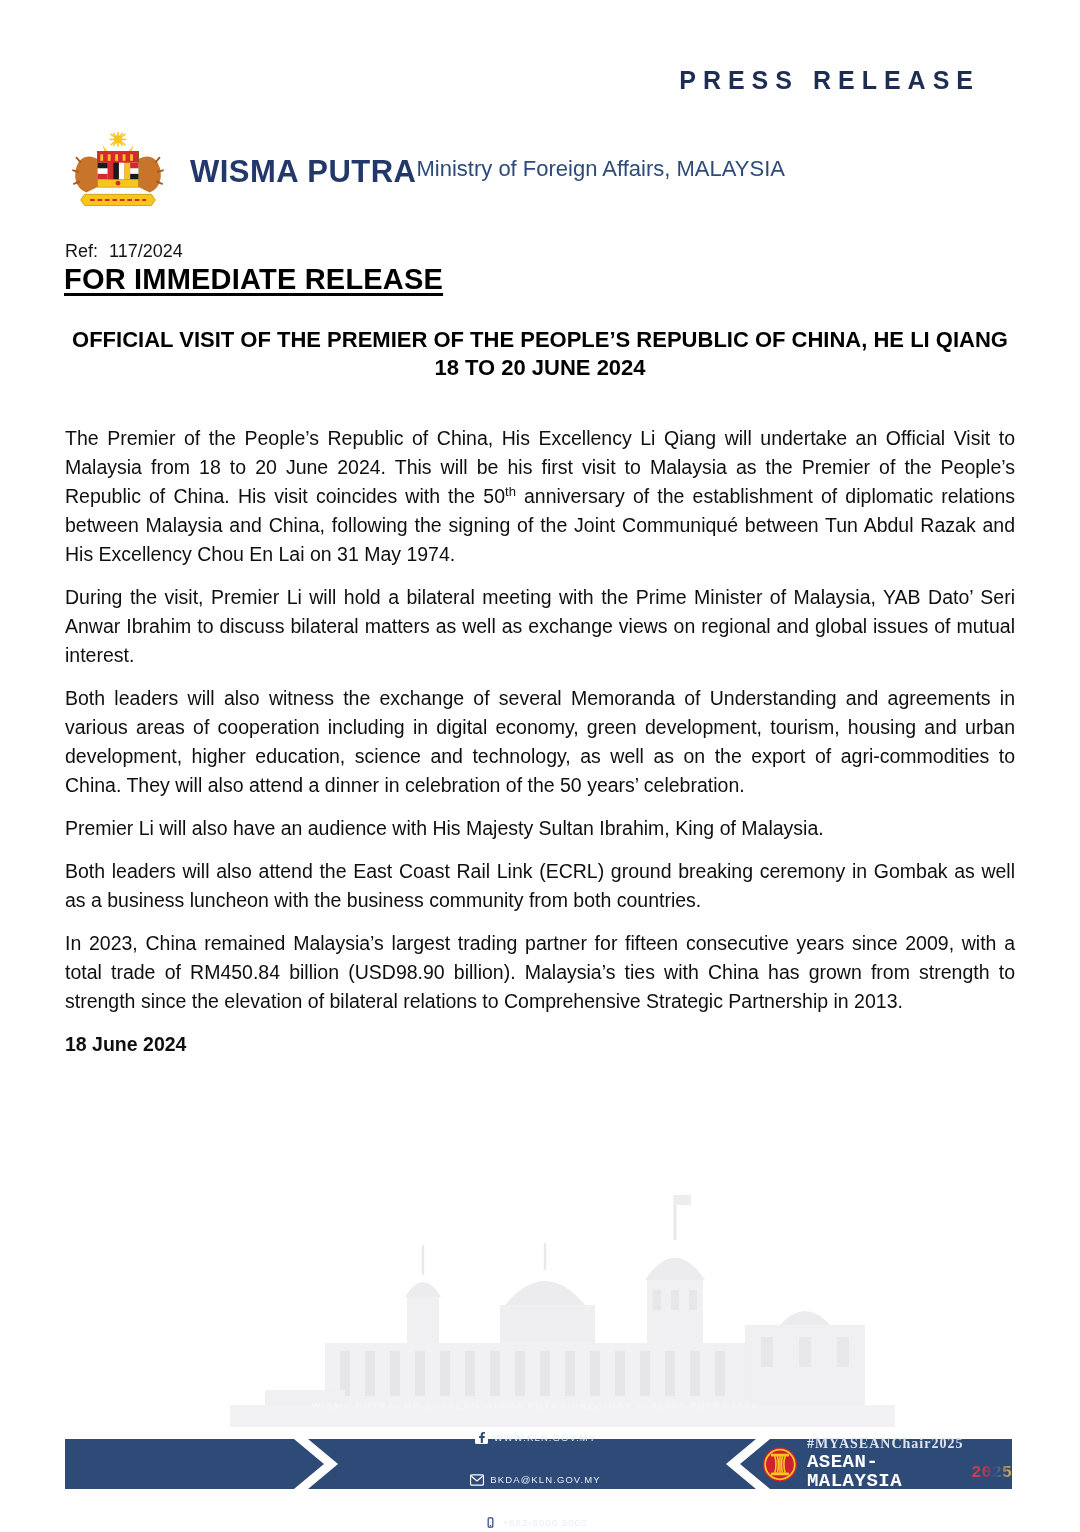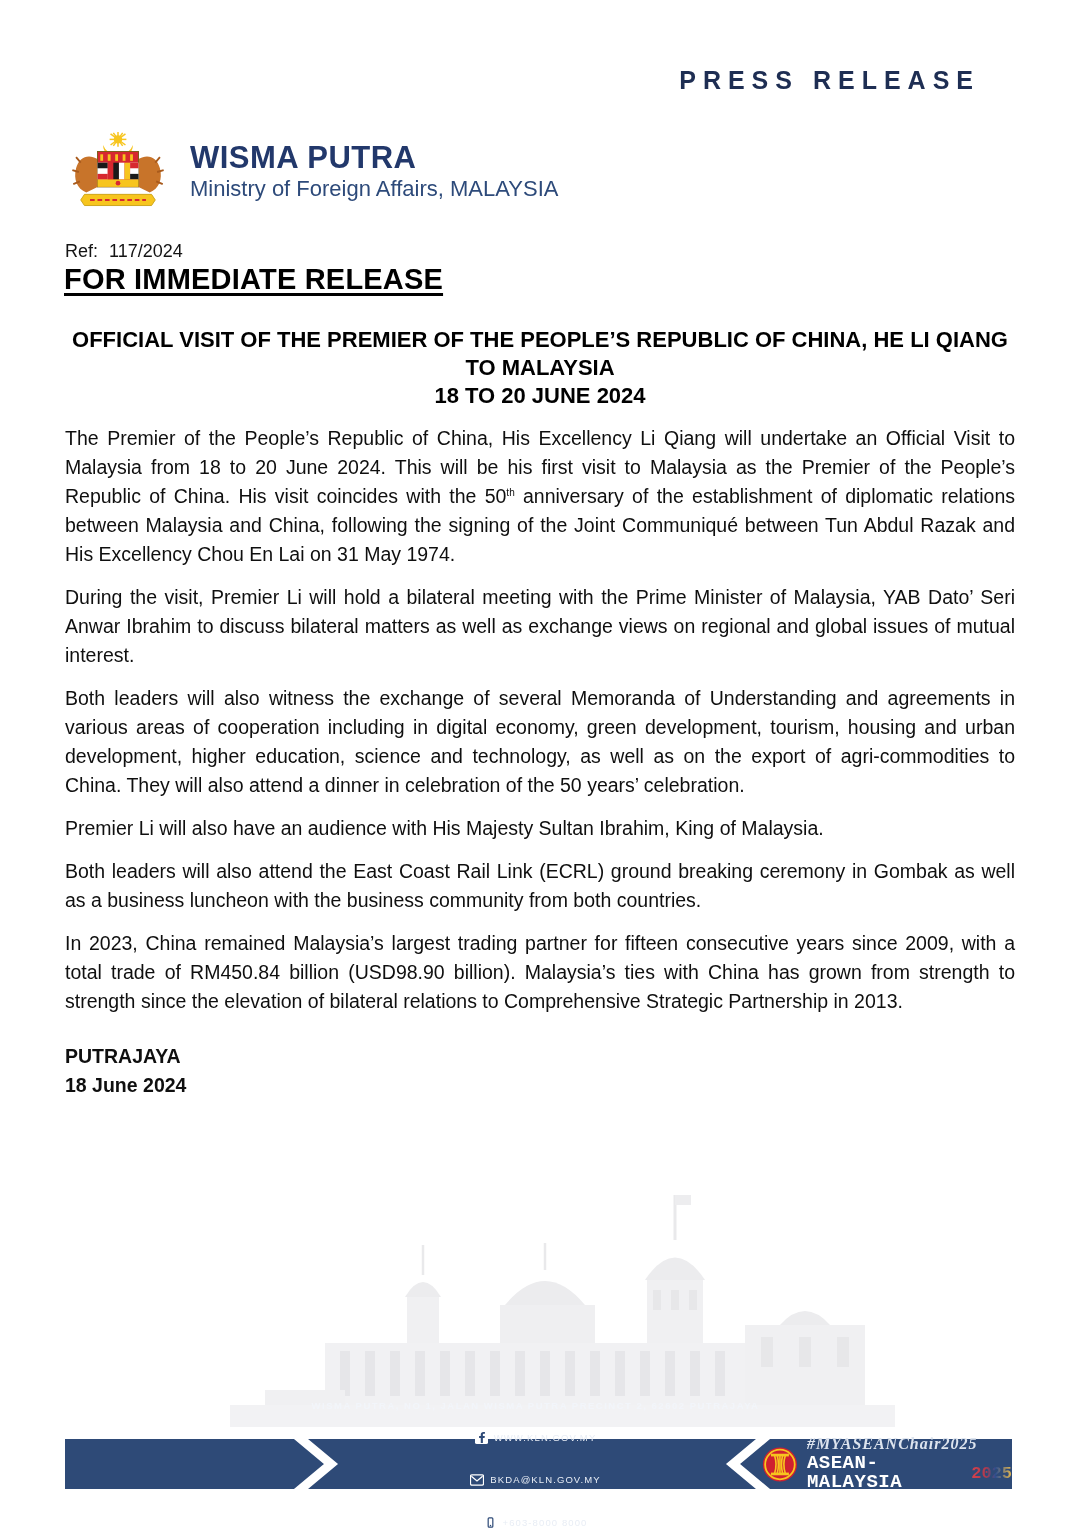--- a/index.html
+++ b/index.html
@@ -5,39 +5,39 @@
   html,body{margin:0;padding:0;}
   body{
     width:1080px;height:1532px;background:#ffffff;position:relative;
     font-family:"Liberation Sans", sans-serif;color:#111;overflow:hidden;
   }
   .press-release-label{
     position:absolute;top:66px;right:100px;
     font-size:25px;font-weight:800;letter-spacing:7px;color:#1e2e53;
   }
   .org-header{position:absolute;top:131px;left:62px;display:flex;align-items:center;gap:16px;}
-  .org-text{display:flex;flex-direction:column;}
+  .org-text{display:flex;}
   .org-name{font-size:31px;font-weight:800;color:#22386b;letter-spacing:.5px;line-height:34px;}
   .org-subtitle{font-size:22px;color:#2d4a7a;line-height:28px;}
   .ref-line{position:absolute;top:241px;left:65px;font-size:18px;color:#141414;}
   .ref-line .ref-number{margin-left:11px;}
   .release-type{
     position:absolute;top:263px;left:64px;font-size:29px;font-weight:bold;color:#000;
     text-decoration:underline;text-decoration-thickness:2.5px;text-underline-offset:4px;letter-spacing:.2px;
   }
   .doc-title{
     position:absolute;top:326px;left:65px;width:950px;text-align:center;
     font-size:22px;font-weight:bold;color:#000;line-height:28px;
   }
   .content{
     position:absolute;top:424px;left:65px;width:950px;
     font-size:19.5px;line-height:29px;color:#0f0f0f;text-align:justify;
   }
   .content p{margin:0 0 14px 0;}
-  .content sup{font-size:10px;line-height:0;}
+  .content sup{font-size:13px;line-height:0;}
   .signoff-place{font-weight:bold;margin-top:26px;font-size:19.5px;}
   .signoff-date{font-weight:bold;font-size:19.5px;}
   .watermark{position:absolute;top:1185px;left:205px;pointer-events:none;}
   .footer-bar{
     position:absolute;top:1439px;left:65px;width:947px;height:50px;background:#2e4a77;
   }
   .chevrons{position:absolute;left:0;top:0;}
   .footer-mid{
     position:absolute;left:258px;top:0;width:425px;height:100%;
     display:flex;flex-direction:column;justify-content:center;align-items:center;gap:20px;
@@ -46,21 +46,21 @@
     font-size:9.5px;font-weight:bold;letter-spacing:1.5px;color:#f2f5fa;white-space:nowrap;
   }
   .footer-contacts{display:flex;gap:30px;align-items:center;flex-direction:column;}
   .contact{display:flex;align-items:center;gap:6px;font-size:9.5px;letter-spacing:1.1px;color:#e8edf5;white-space:nowrap;}
   .footer-right{
     position:absolute;left:697px;top:0;height:100%;display:flex;align-items:center;gap:9px;
   }
   .asean-text{display:flex;flex-direction:column;line-height:1;}
   .asean-hashtag{
     font-family:"Liberation Serif", serif;font-weight:bold;
-    font-size:16px;letter-spacing:1px;color:#dde4ee;margin-bottom:2px;font-style:italic;
+    font-size:14px;letter-spacing:1px;color:#dde4ee;margin-bottom:2px;
   }
   .asean-row{display:flex;align-items:center;gap:4px;}
   .asean-title{
     font-family:"Liberation Mono", monospace;font-weight:bold;
     font-size:19px;letter-spacing:.5px;color:#ffffff;
   }
   .asean-year{
     font-family:"Liberation Mono", monospace;font-weight:bold;font-size:17px;
     background:linear-gradient(90deg,#d8414b 0%,#b03a4e 35%,#2f4f8f 60%,#e8b84b 100%);
     -webkit-background-clip:text;background-clip:text;
@@ -124,32 +124,30 @@
   </div>
 
   <div class="ref-line">
     <span>Ref:</span><span class="ref-number">117/2024</span>
   </div>
 
   <div class="release-type">FOR IMMEDIATE RELEASE</div>
 
   <div class="doc-title">
     <div>OFFICIAL VISIT OF THE PREMIER OF THE PEOPLE’S REPUBLIC OF CHINA, HE LI QIANG</div>
-    <div>TO MALAYSIA</div>
     <div>18 TO 20 JUNE 2024</div>
   </div>
 
   <div class="content">
     <p><span>The Premier of the People’s Republic of China, His Excellency Li Qiang will undertake an Official Visit to Malaysia from 18 to 20 June 2024. This will be his first visit to Malaysia as the Premier of the People’s Republic of China. His visit coincides with the 50</span><sup>th</sup><span> anniversary of the establishment of diplomatic relations between Malaysia and China, following the signing of the Joint Communiqué between Tun Abdul Razak and His Excellency Chou En Lai on 31 May 1974.</span></p>
     <p>During the visit, Premier Li will hold a bilateral meeting with the Prime Minister of Malaysia, YAB Dato’ Seri Anwar Ibrahim to discuss bilateral matters as well as exchange views on regional and global issues of mutual interest.</p>
     <p>Both leaders will also witness the exchange of several Memoranda of Understanding and agreements in various areas of cooperation including in digital economy, green development, tourism, housing and urban development, higher education, science and technology, as well as on the export of agri-commodities to China. They will also attend a dinner in celebration of the 50 years’ celebration.</p>
     <p>Premier Li will also have an audience with His Majesty Sultan Ibrahim, King of Malaysia.</p>
     <p>Both leaders will also attend the East Coast Rail Link (ECRL) ground breaking ceremony in Gombak as well as a business luncheon with the business community from both countries.</p>
     <p>In 2023, China remained Malaysia’s largest trading partner for fifteen consecutive years since 2009, with a total trade of RM450.84 billion (USD98.90 billion). Malaysia’s ties with China has grown from strength to strength since the elevation of bilateral relations to Comprehensive Strategic Partnership in 2013.</p>
-    <div class="signoff-place">PUTRAJAYA</div>
     <div class="signoff-date">18 June 2024</div>
   </div>
 
   <svg class="watermark" width="715" height="250" viewBox="0 0 715 250">
     <g>
 
       <line x1="470" y1="10" x2="470" y2="55" stroke="#e9e9eb" stroke-width="3"></line>
       <rect x="470" y="10" width="16" height="10" fill="#ededef"></rect>
 
       <path d="M440,95 Q470,50 500,95 Z" fill="#ececee"></path>

